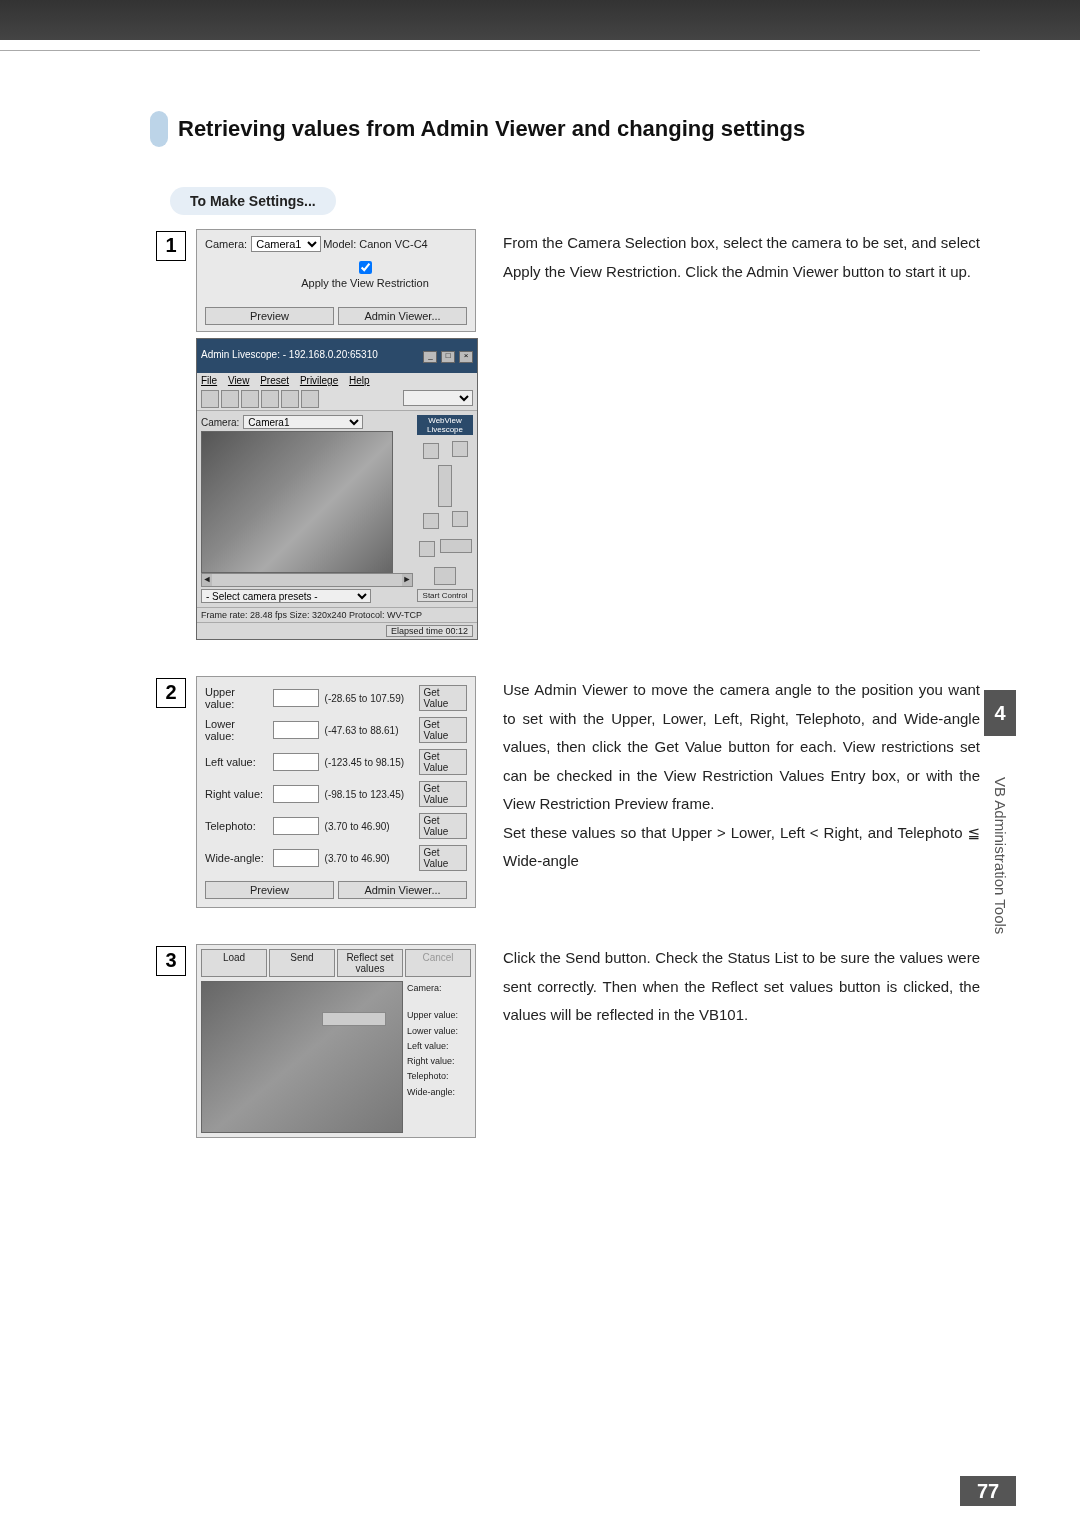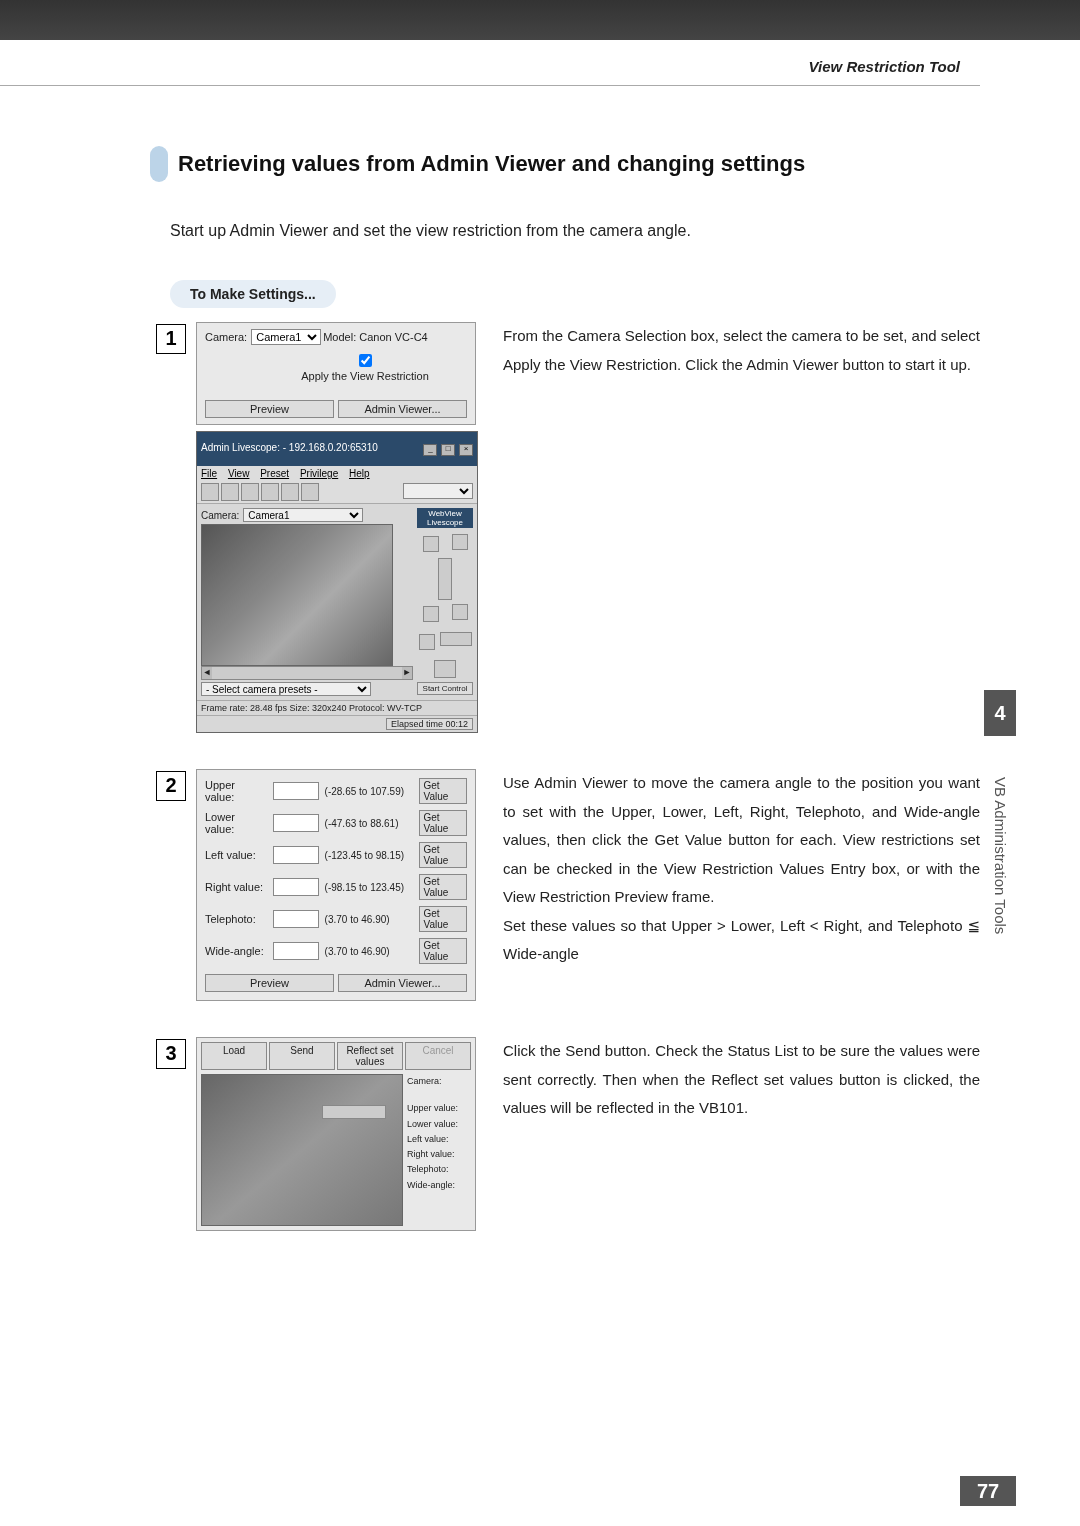--- a/index.html
+++ b/index.html
@@ -415,31 +415,29 @@
     height: 1526px;
   }
 </style>
 </head>
 <body>
 
 <div class="page-wrap">
 
   <div class="top-bar"></div>
 
-  <div class="page-header-right">View Restriction Tool</div>
   <hr class="header-divider">
 
   <div class="content">
 
     <div class="section-title-wrap">
       <div class="blue-pill"></div>
       <div class="section-title">Retrieving values from Admin Viewer and changing settings</div>
     </div>
 
-    <div class="intro-text">Start up Admin Viewer and set the view restriction from the camera angle.</div>
 
     <div class="subhead-pill">To Make Settings...</div>
 
     
     <div class="step-row">
       <div class="step-num">1</div>
       <div class="step-images">
 
         <div class="panel">
           <div class="row">

